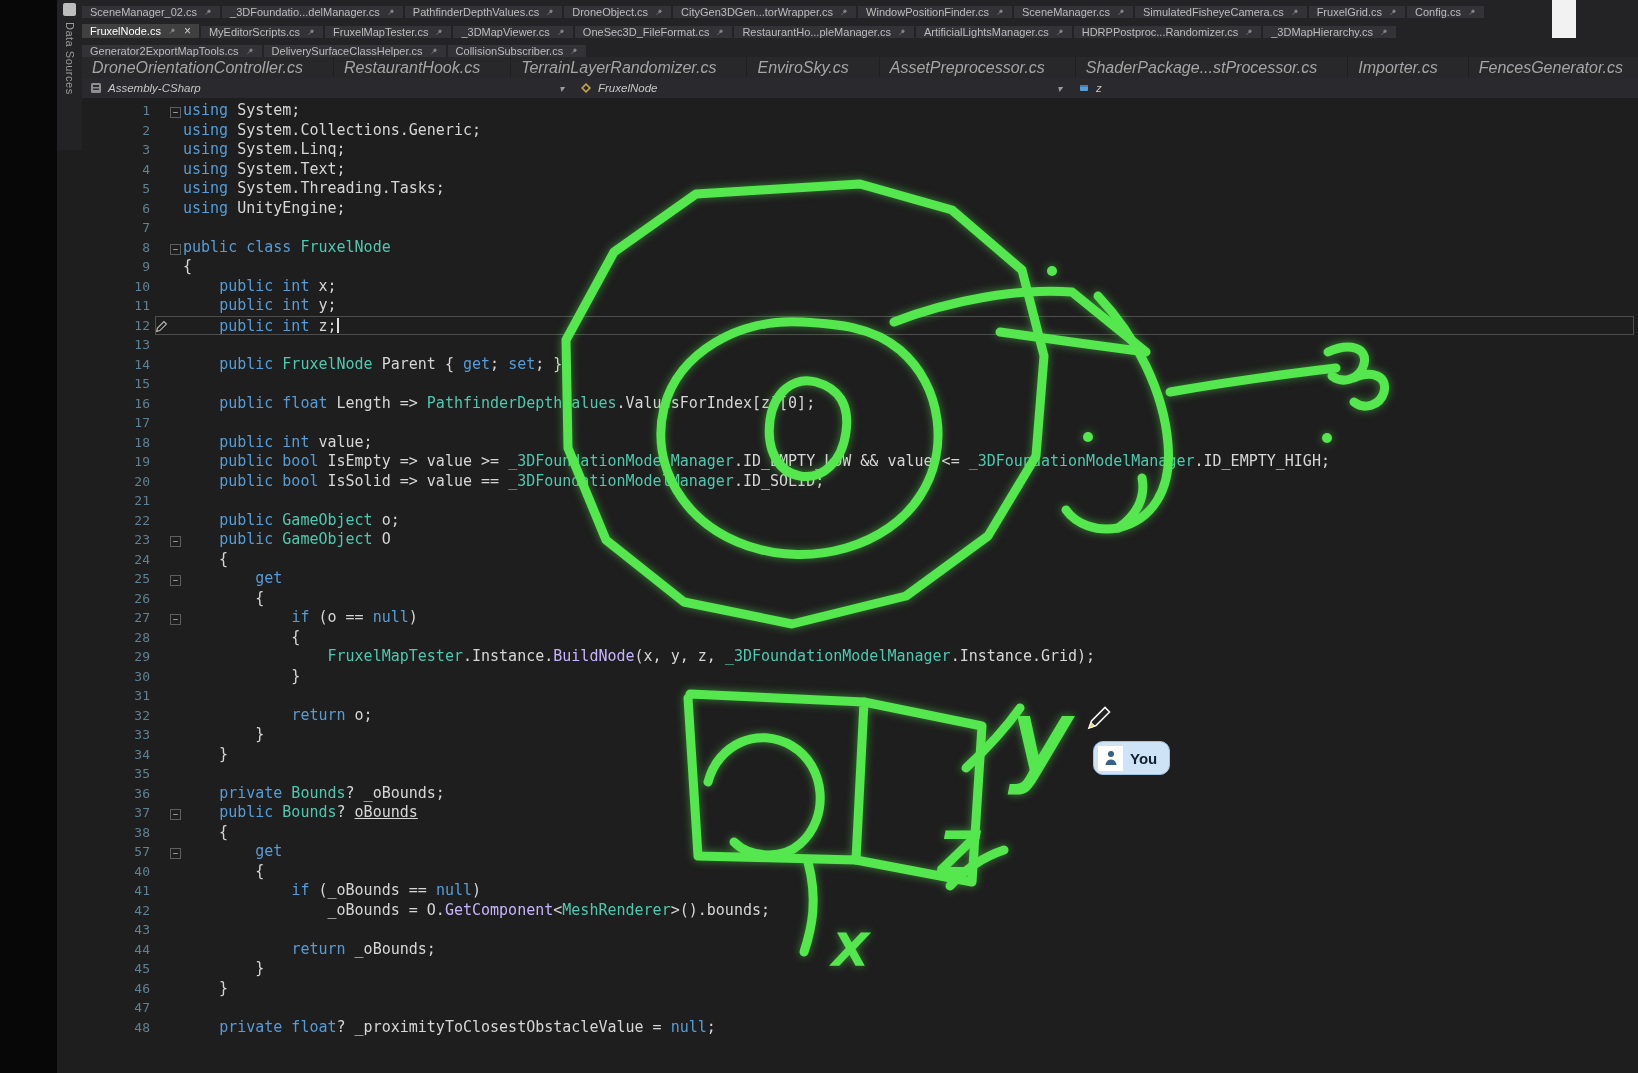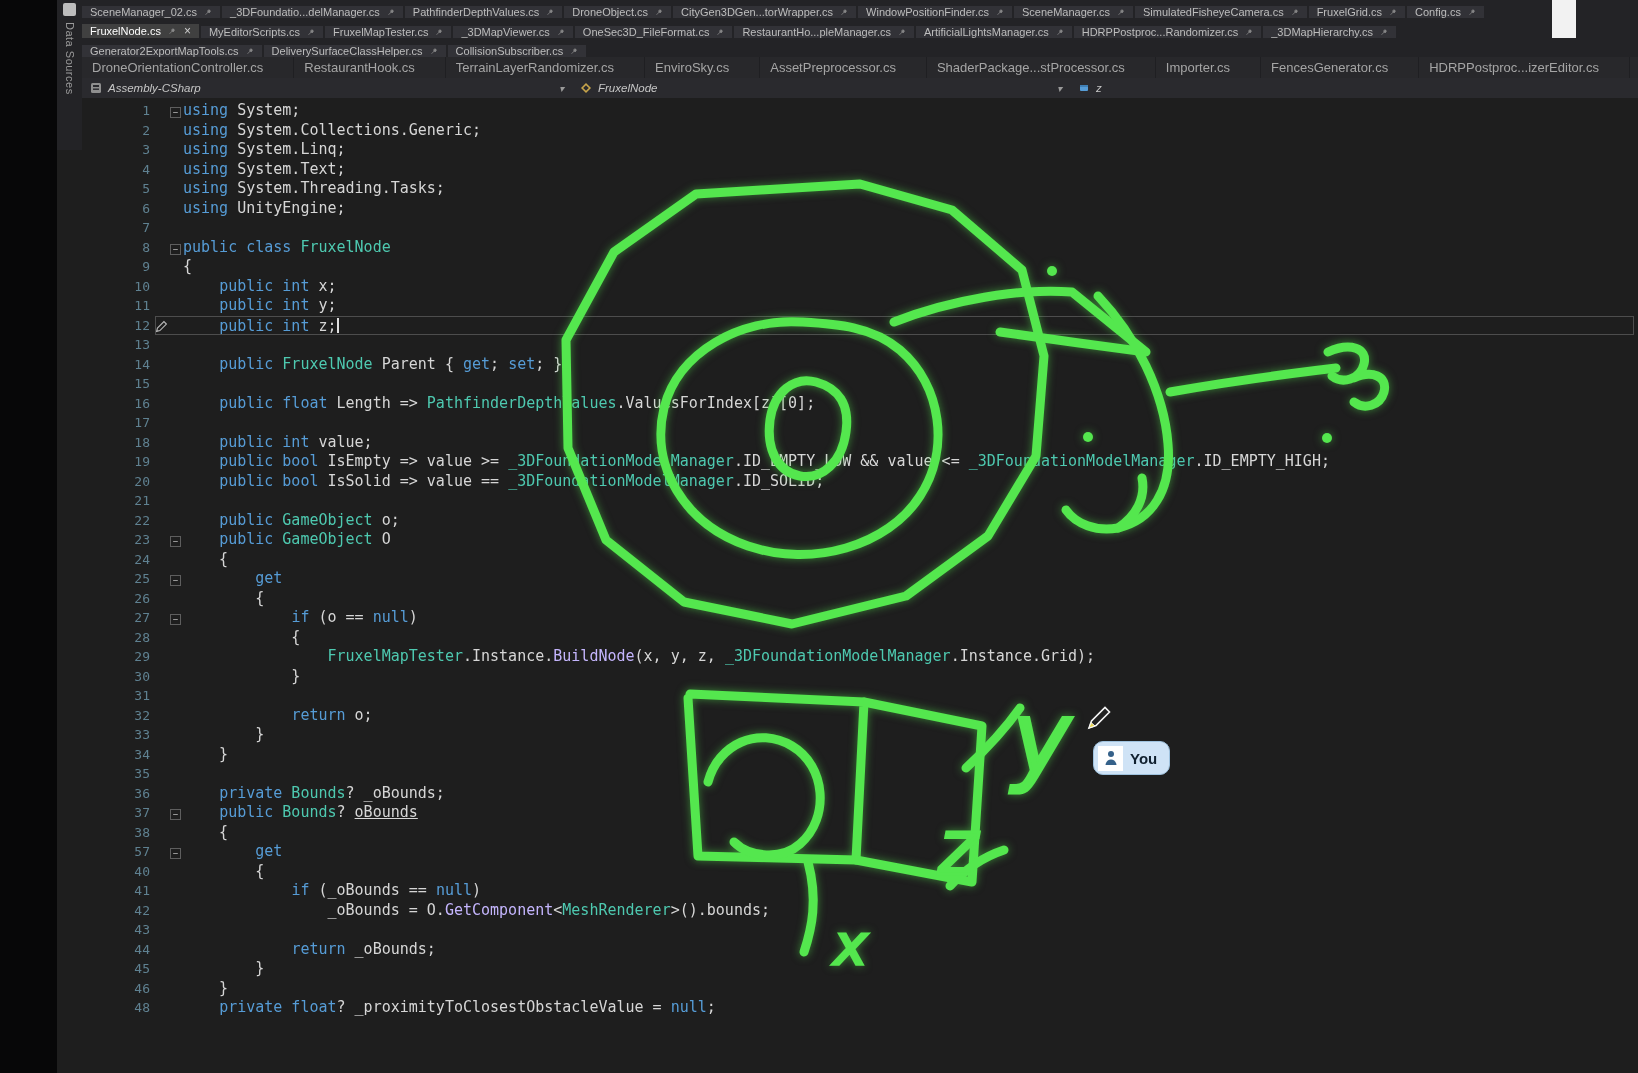--- a/index.html
+++ b/index.html
@@ -17,22 +17,22 @@
   .tabs-area { position:absolute; left:82px; top:0; right:0; z-index:5; }
   .tab-row { display:flex; gap:2px; background:#232326; align-items:flex-end; overflow:hidden; }
   .r1 { height:18px; } .r2 { height:20px; } .r3 { height:19px; }
   .tab { display:flex; align-items:center; gap:6px; padding:0 8px; background:#323237; color:#bdbdbd;
          font-size:11px; white-space:nowrap; cursor:default; }
   .tab.active { background:#404040; color:#ffffff; }
   .tab .pin { display:flex; align-items:center; opacity:.8; }
   .tab .close { color:#cfcfcf; font-size:12px; margin-left:2px; }
 
   .doc-row { display:flex; height:21px; background:#28282b; align-items:stretch; overflow:hidden; }
-  .doc { display:flex; align-items:center; padding:0 30px 0 10px; color:#a5a5a5; font-size:13px;
-         white-space:nowrap; border-right:1px solid #1f1f22; }
+  .doc { display:flex; align-items:center; padding:0 30px 0 10px; color:#a5a5a5; font-size:16px;
+         white-space:nowrap; border-right:1px solid #1f1f22;font-style:italic; }
 
   .scroll-thumb { position:absolute; right:62px; top:0; width:24px; height:38px; background:#f2f2f2; z-index:7; }
 
   
   .breadcrumb { position:absolute; left:82px; top:78px; right:0; height:20px; background:#2a2a2e;
                 display:flex; align-items:stretch; z-index:5; font-size:11.5px; color:#c6c6c6;font-style:italic; }
   .bc { display:flex; align-items:center; gap:6px; padding:0 8px; }
   .bc.s1 { width:490px; } .bc.s2 { width:498px; } .bc.s3 { flex:1; }
   .chev { margin-left:auto; color:#9a9a9a; font-size:10px; }
   .bicon { display:flex; align-items:center; }
@@ -355,20 +355,21 @@
       <div class="code-line"><span class="lnum">37</span><span class="fold"><span class="foldbox">−</span></span><span class="lbody"><span class="pl">    </span><span class="kw">public</span><span class="ty"> Bounds</span><span class="pl">? </span><span class="un">oBounds</span></span></div>
       <div class="code-line"><span class="lnum">38</span><span class="fold"></span><span class="lbody"><span class="pl">    {</span></span></div>
       <div class="code-line"><span class="lnum">57</span><span class="fold"><span class="foldbox">−</span></span><span class="lbody"><span class="pl">        </span><span class="kw">get</span></span></div>
       <div class="code-line"><span class="lnum">40</span><span class="fold"></span><span class="lbody"><span class="pl">        {</span></span></div>
       <div class="code-line"><span class="lnum">41</span><span class="fold"></span><span class="lbody"><span class="pl">            </span><span class="kw">if</span><span class="pl"> (_oBounds == </span><span class="kw">null</span><span class="pl">)</span></span></div>
       <div class="code-line"><span class="lnum">42</span><span class="fold"></span><span class="lbody"><span class="pl">                _oBounds = O.</span><span class="me">GetComponent</span><span class="pl">&lt;</span><span class="ty">MeshRenderer</span><span class="pl">&gt;().bounds;</span></span></div>
       <div class="code-line"><span class="lnum">43</span><span class="fold"></span><span class="lbody"></span></div>
       <div class="code-line"><span class="lnum">44</span><span class="fold"></span><span class="lbody"><span class="pl">            </span><span class="kw">return</span><span class="pl"> _oBounds;</span></span></div>
       <div class="code-line"><span class="lnum">45</span><span class="fold"></span><span class="lbody"><span class="pl">        }</span></span></div>
       <div class="code-line"><span class="lnum">46</span><span class="fold"></span><span class="lbody"><span class="pl">    }</span></span></div>
+      <div class="code-line"><span class="lnum">47</span><span class="fold"></span><span class="lbody"></span></div>
       <div class="code-line"><span class="lnum">48</span><span class="fold"></span><span class="lbody"><span class="pl">    </span><span class="kw">private float</span><span class="pl">? _proximityToClosestObstacleValue = </span><span class="kw">null</span><span class="pl">;</span></span></div>
     </div>
 
   <svg class="ink" id="ink" width="1638" height="1073" viewBox="0 0 1638 1073" style="--ink: #54e74e;">
 
     <path d="M 696 194 L 860 184 L 952 210 L 1022 270 L 1044 356 L 1036 456 L 988 536 L 906 596 L 792 624 L 684 602 L 606 540 L 568 448 L 566 340 L 614 252 Z"></path>
     <path d="M 802 322 C 740 318 678 352 664 408 C 650 466 684 524 748 546 C 812 568 888 546 920 496 C 950 450 942 386 900 350 C 872 326 836 324 802 322 Z"></path>
     <path d="M 816 382 C 794 376 774 392 770 420 C 766 450 778 472 800 476 C 822 480 842 462 846 432 C 850 404 838 388 816 382 Z"></path>
     <path d="M 894 322 C 950 300 1020 288 1072 292 L 1146 352 C 1100 346 1044 338 1000 332"></path>
     <path d="M 1098 296 C 1136 336 1164 392 1168 444 C 1172 490 1152 520 1118 528 C 1096 532 1076 524 1066 510"></path>

